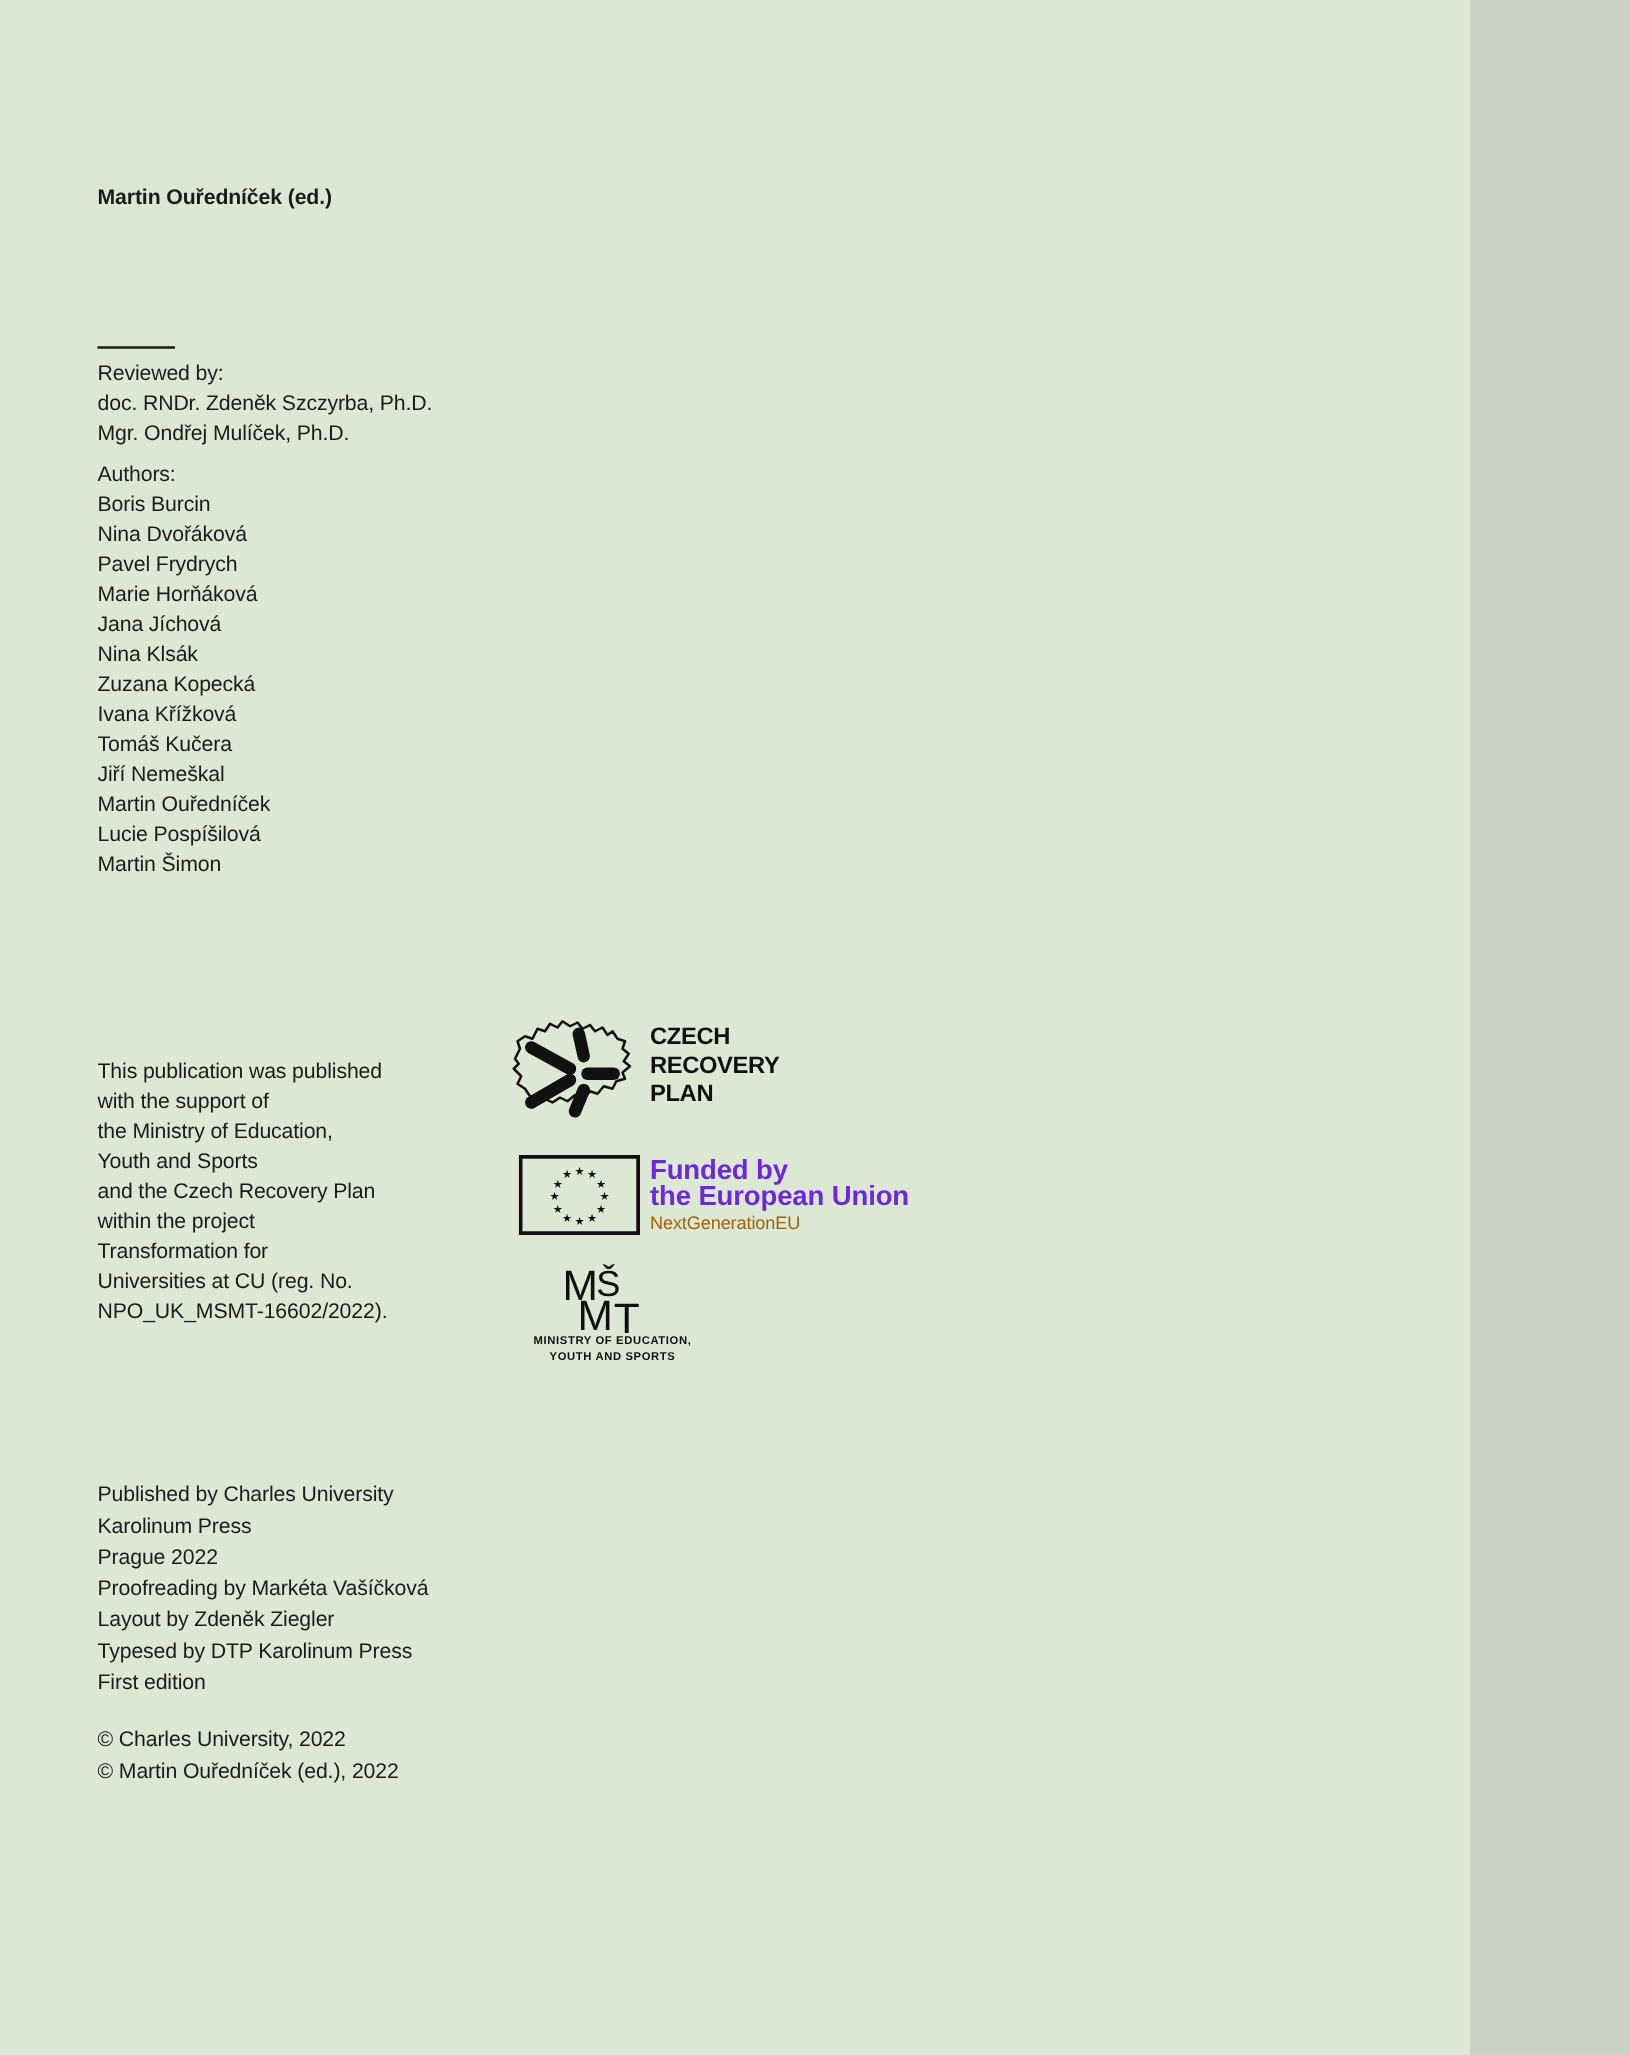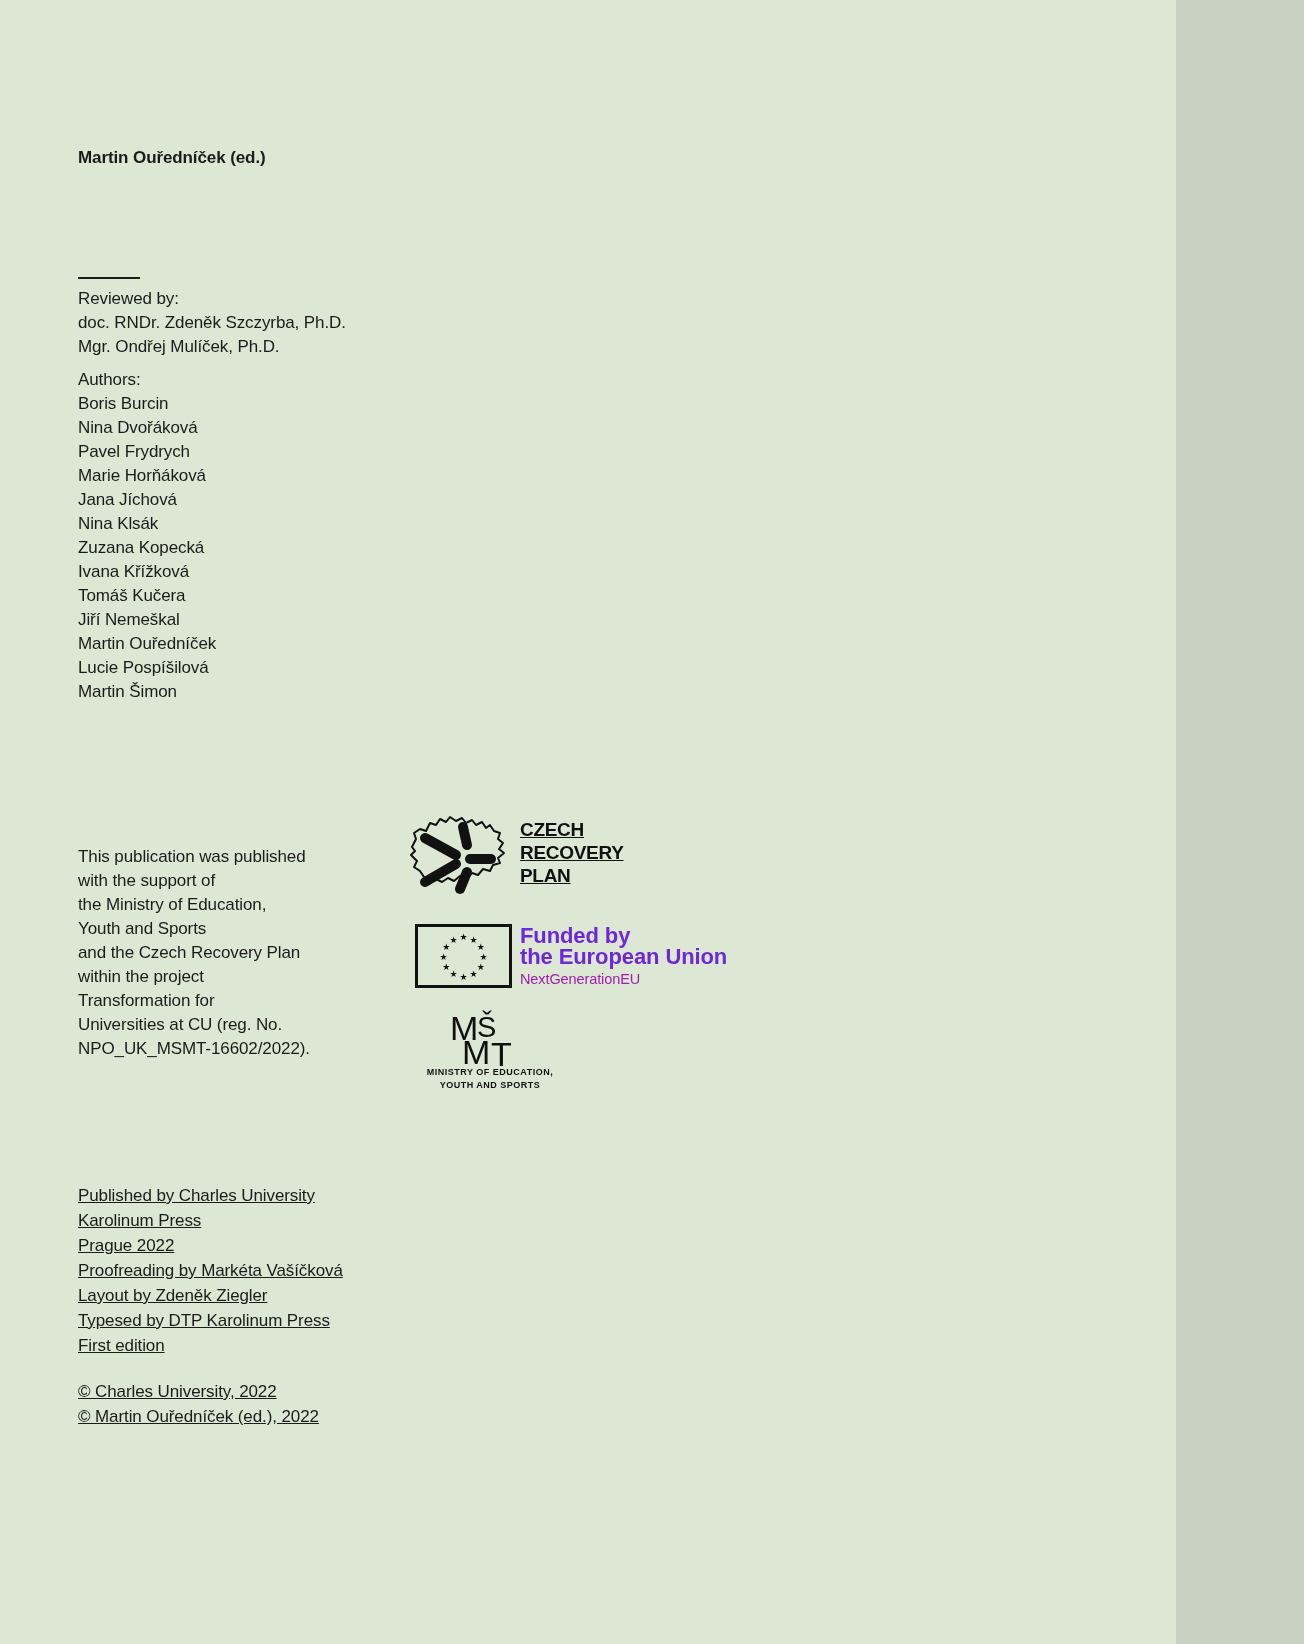--- a/index.html
+++ b/index.html
@@ -4,26 +4,26 @@
 <style>
   * { margin:0; padding:0; box-sizing:border-box; }
   body { font-family:"Liberation Sans", sans-serif; background:#c9d2c2; }
   .page {
     position:relative; width:1176px; height:1644px;
     background:#dce8d4; color:#1b1b1b; overflow:hidden;
     font-size:17px; letter-spacing:-0.1px;
   }
   .abs { position:absolute; }
   .line { line-height:24px; }
-  .lh25 .line { line-height:25px;text-decoration:underline; }
+  .lh25 .line { line-height:25px; }
   .bold { font-weight:700; }
   .rule { background:#1b1b1b; }
-  .logo-text { font-weight:700; font-size:19px; line-height:23px; letter-spacing:-0.3px; color:#101010;text-decoration:underline; }
+  .logo-text { font-weight:700; font-size:19px; line-height:23px; letter-spacing:-0.3px; color:#101010; }
   .eu-text .big { font-weight:700; font-size:22px; line-height:21px; color:#6d28d9; }
-  .eu-text .small { font-size:14.5px; line-height:20px; margin-top:2px; color:#a21caf; }
+  .eu-text .small { font-size:14.5px; line-height:20px; margin-top:2px; color:#a16207; }
   .msmt-caption { width:184px; text-align:center; font-weight:700; font-size:9px; line-height:13px; letter-spacing:0.5px; color:#101010; }
   svg { display:block; }
 </style>
 </head>
 <body>
 
 <div class="page">
 
   <div class="abs" style="left:78px; top:146px;">
     <div class="line bold">Martin Ouředníček (ed.)</div>

